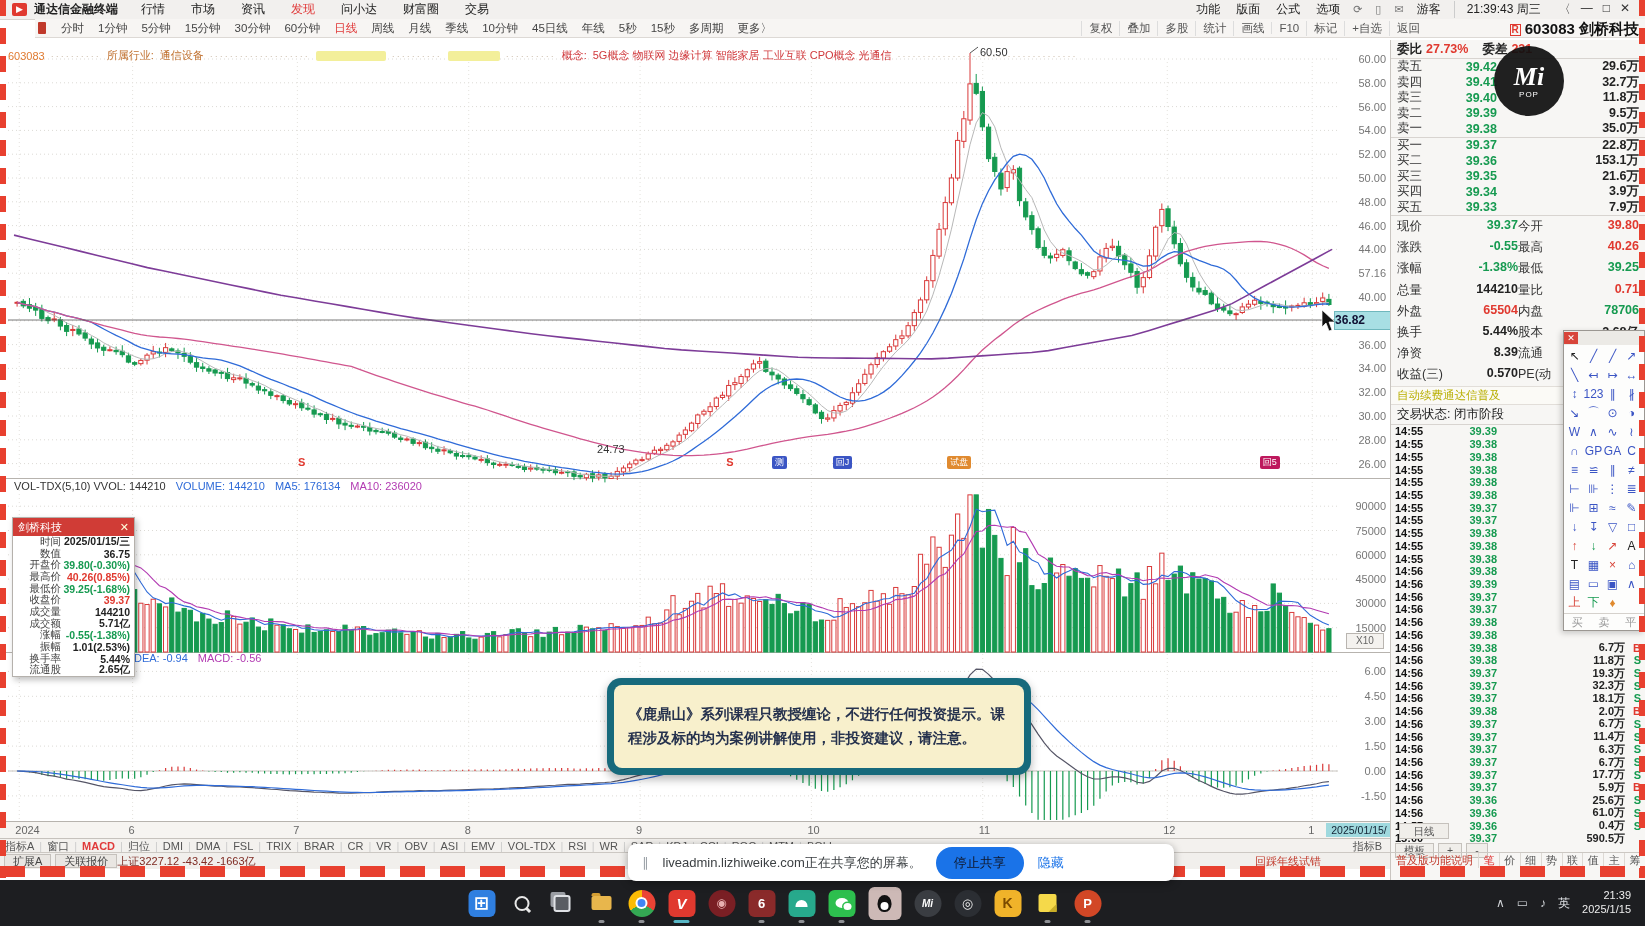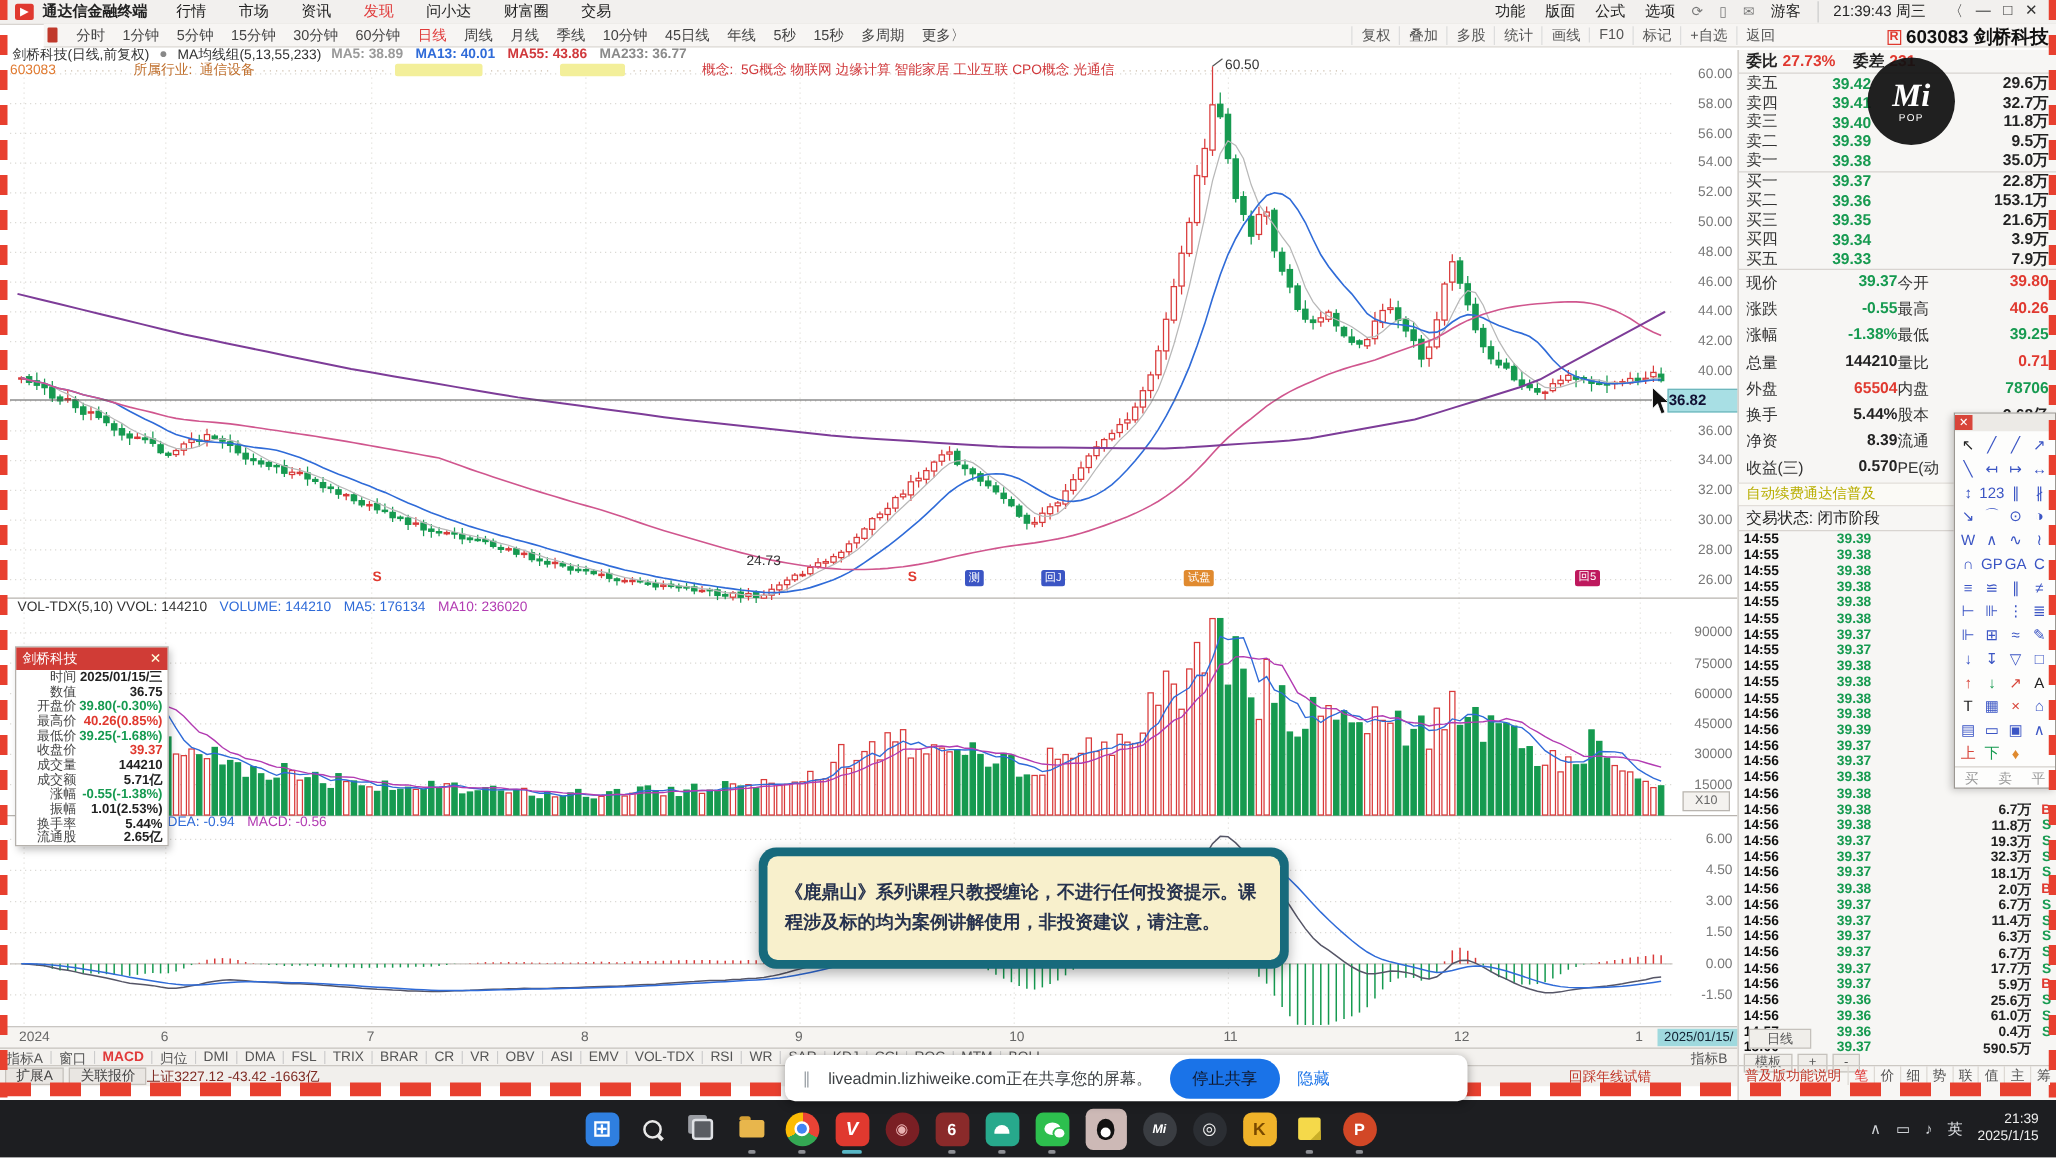--- a/index.html
+++ b/index.html
@@ -39,21 +39,21 @@
   .vol-header{position:absolute;left:14px;top:480px;z-index:2;font-size:11px;display:flex;gap:10px;white-space:nowrap;}
   .macd-header{position:absolute;left:134px;top:652px;z-index:2;font-size:11px;display:flex;gap:10px;}
   .x10{position:absolute;left:1346px;top:633px;width:36px;height:14px;border:1px solid #b9b5b0;background:#f4f2ef;
        font-size:10px;color:#666;text-align:center;line-height:14px;z-index:2;}
   .cross-label{position:absolute;left:1334px;top:311px;width:56px;height:17px;background:#a8dfe4;border:1px solid #6fb7bd;
                color:#113;font-size:12px;font-weight:bold;text-align:left;line-height:16px;z-index:3;}
   .marker{position:absolute;top:456px;height:13px;z-index:2;font-size:9px;line-height:13px;padding:0 3px;border-radius:2px;color:#fff;}
   .marker.tr{color:#e0392f;background:none;font-weight:bold;font-size:11px;}
   .marker.bb{background:#3b55c4;}
   .marker.bo{background:#e08a2f;}
-  .marker.br{background:#be185d;font-family:Liberation Mono, monospace;}
+  .marker.br{background:#be185d;}
   .datestrip{position:absolute;left:0;top:822px;width:1390px;height:16px;background:#f6f4f1;z-index:2;}
   .date-lbl{position:absolute;top:2px;font-size:11px;color:#666;}
   .cur-date{position:absolute;left:1326px;top:1px;width:66px;height:14px;background:#9fd9de;color:#123;
             font-size:10.5px;text-align:center;line-height:14px;}
   .tabbar{position:absolute;left:0;top:838px;width:1390px;height:14px;background:#f3f1ee;border-top:1px solid #c6c2bd;
           display:flex;align-items:center;font-size:11px;color:#555;z-index:2;}
   .tab-item{padding:0 5px;}
   .tab-item.active{color:#e03a3a;font-weight:bold;}
   .tab-sep{color:#ccc;}
   .tab-right{margin-left:auto;padding-right:8px;color:#555;}
@@ -1158,31 +1158,20 @@
         <span>标记</span>
         <span>+自选</span>
         <span>返回</span>
       </span>
   </div>
   <div class="stock-label">
     <span class="rflag">R</span>
     <span class="codename">603083 剑桥科技</span>
   </div>
 
-  <div class="ma-row">
-    <span>剑桥科技(日线,前复权)</span>
-    <span style="color:#888">●</span>
-    <span>MA均线组(5,13,55,233)</span>
-    <span id="ma-values" style="display:flex;gap:10px;font-weight:bold">
-        <span style="color: rgb(154, 154, 154);">MA5: 38.89</span>
-        <span style="color: rgb(47, 107, 216);">MA13: 40.01</span>
-        <span style="color: rgb(208, 57, 60);">MA55: 43.86</span>
-        <span style="color: rgb(138, 138, 138);">MA233: 36.77</span>
-      </span>
-  </div>
 
   <div class="concept-row">
     <span style="color:#e07a30">603083</span>
     <span class="dots">··········</span>
     <span style="color:#c0702e">所属行业:</span>
     <span style="color:#c0702e">通信设备</span>
     <span class="dots">····················</span>
     <span class="hl-patch"></span>
     <span class="dots">··········</span>
     <span class="hl-patch" style="width:52px"></span>
@@ -1195,21 +1184,21 @@
   <div id="overlay-layer">
       <div class="lbl r" style="left: 1336px; top: 53px;">60.00</div>
       <div class="lbl r" style="left: 1336px; top: 76.8px;">58.00</div>
       <div class="lbl r" style="left: 1336px; top: 100.6px;">56.00</div>
       <div class="lbl r" style="left: 1336px; top: 124.4px;">54.00</div>
       <div class="lbl r" style="left: 1336px; top: 148.2px;">52.00</div>
       <div class="lbl r" style="left: 1336px; top: 172px;">50.00</div>
       <div class="lbl r" style="left: 1336px; top: 195.8px;">48.00</div>
       <div class="lbl r" style="left: 1336px; top: 219.6px;">46.00</div>
       <div class="lbl r" style="left: 1336px; top: 243.4px;">44.00</div>
-      <div class="lbl r" style="left: 1336px; top: 267.2px;">42.00</div>
+      <div class="lbl r" style="left: 1336px; top: 267.2px;">57.16</div>
       <div class="lbl r" style="left: 1336px; top: 291px;">40.00</div>
       <div class="lbl r" style="left: 1336px; top: 314.8px;">38.00</div>
       <div class="lbl r" style="left: 1336px; top: 338.6px;">36.00</div>
       <div class="lbl r" style="left: 1336px; top: 362.4px;">34.00</div>
       <div class="lbl r" style="left: 1336px; top: 386.2px;">32.00</div>
       <div class="lbl r" style="left: 1336px; top: 410px;">30.00</div>
       <div class="lbl r" style="left: 1336px; top: 433.8px;">28.00</div>
       <div class="lbl r" style="left: 1336px; top: 457.6px;">26.00</div>
       <div class="lbl r" style="left: 1336px; top: 500.2px;">90000</div>
       <div class="lbl r" style="left: 1336px; top: 524.5px;">75000</div>

